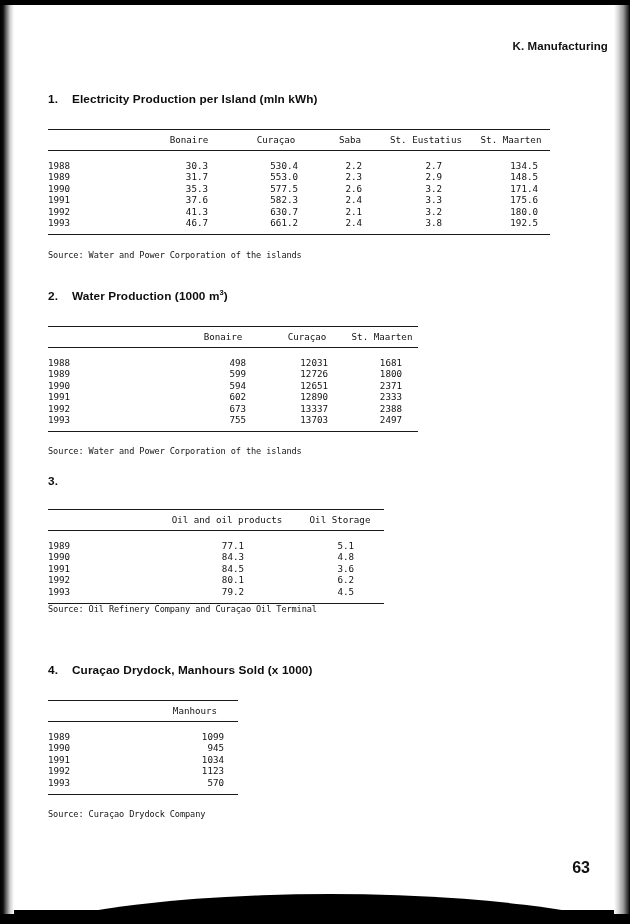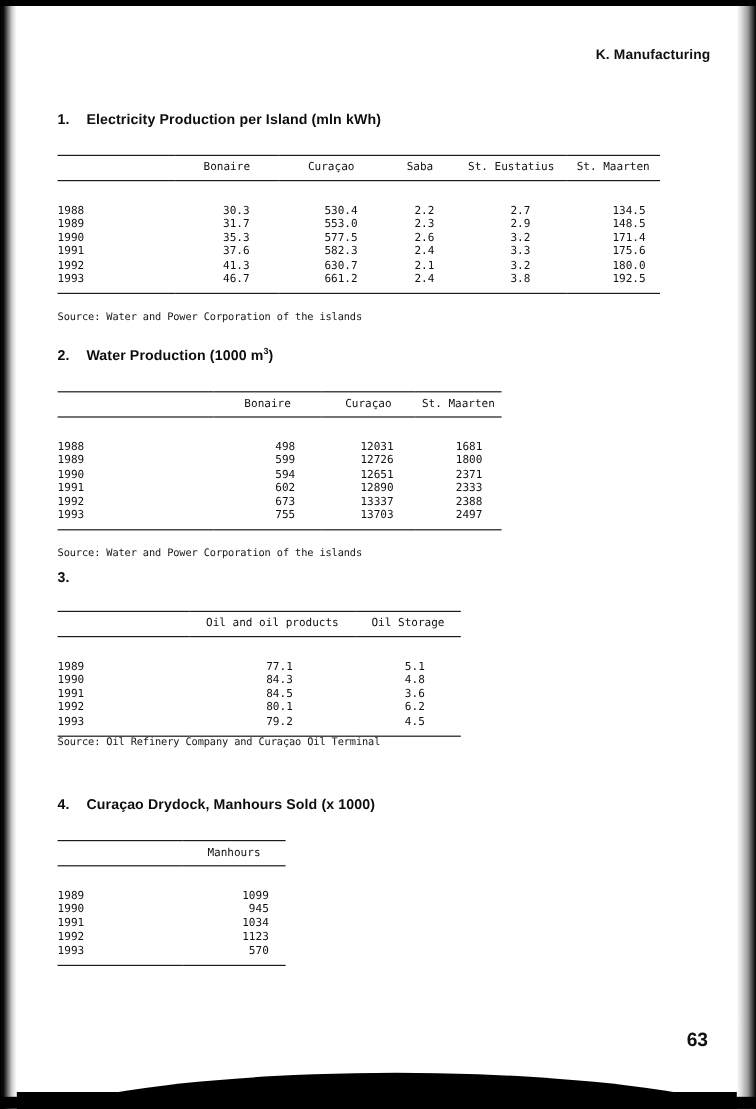--- a/index.html
+++ b/index.html
@@ -75,21 +75,21 @@
   .content {
     position: absolute;
     left: 0;
     top: 0;
     width: 606px;
     height: 906px;
   }
 
   .running-head {
     position: absolute;
-    right: 26px;
+    right: 10px;
     top: 36px;
     font-size: 11.5px;
     font-weight: bold;
     color: #111;
     letter-spacing: 0.1px;
   }
 
   .section {
     position: absolute;
     left: 36px;
@@ -133,21 +133,21 @@
   table.data thead th {
     text-align: center;
     padding-top: 4px;
     padding-bottom: 4px;
     line-height: 12px;
   }
   table.data tbody td {
     line-height: 11.4px;
     height: 11.4px;
   }
-  table.data tbody tr:first-child td { padding-top: 19px; }
+  table.data tbody tr:first-child td { padding-top: 9px; }
   table.data tbody tr:last-child  td { padding-bottom: 6px; margin-left: 44px; }
 
   .ruled-top  { border-top: 1.6px solid #1a1a1a; }
   .ruled-mid  { border-bottom: 1.6px solid #1a1a1a; }
   .ruled-bot  { border-top: 1.6px solid #1a1a1a; }
 
   td.year, th.year { text-align: left; }
   td.num { text-align: right; }
   th.num { text-align: center; }
 
@@ -428,20 +428,21 @@
               <td class="num" style="padding-right:14px">570</td>
             </tr>
           </tbody>
           <tfoot>
             <tr>
                 <td colspan="2" class="ruled-bot" style="height:0;padding:0;"></td>
               </tr>
           </tfoot>
         </table>
 
+        <div class="source" style="margin-top:14px;">Source: Curaçao Drydock Company</div>
       </div>
 
       <div class="folio">63</div>
 
     </div>
   </div>
 
   <div id="spine"></div>
   <div id="rightedge"></div>
   <div id="topband"></div>

